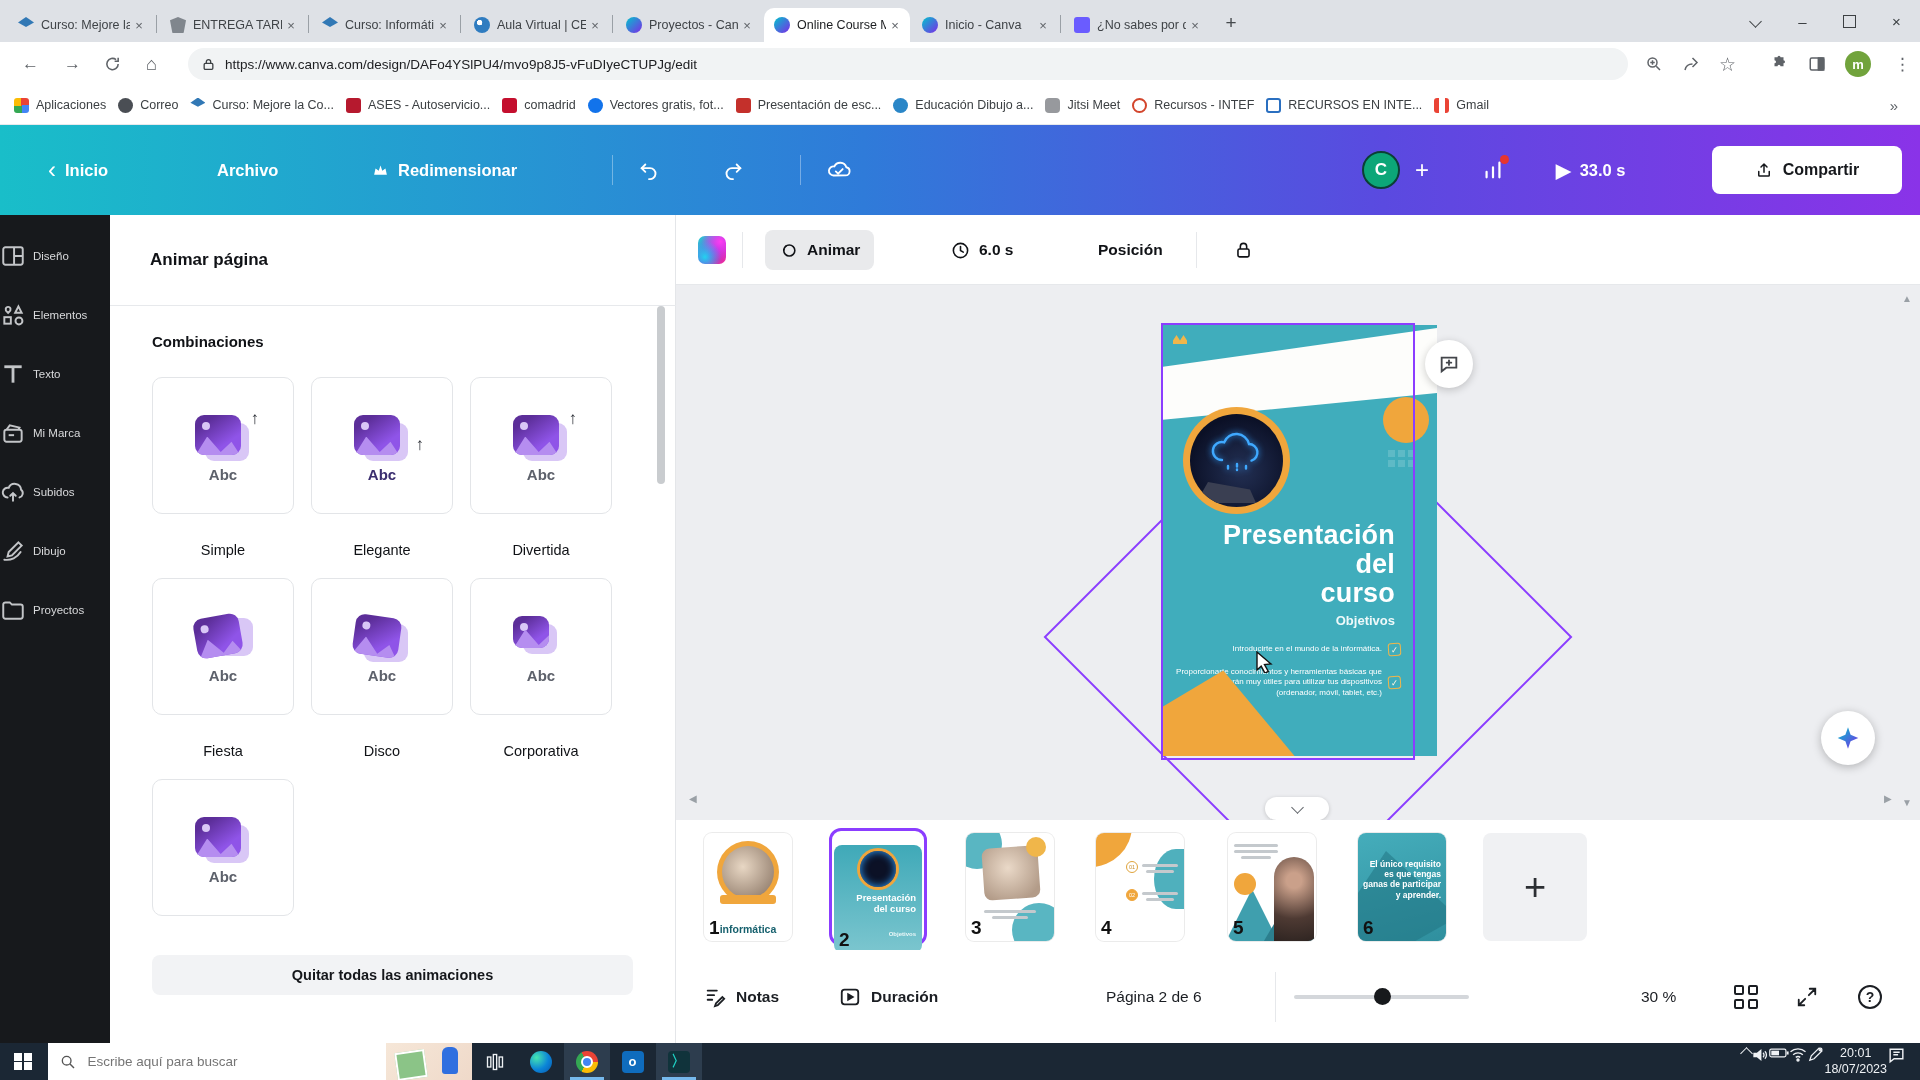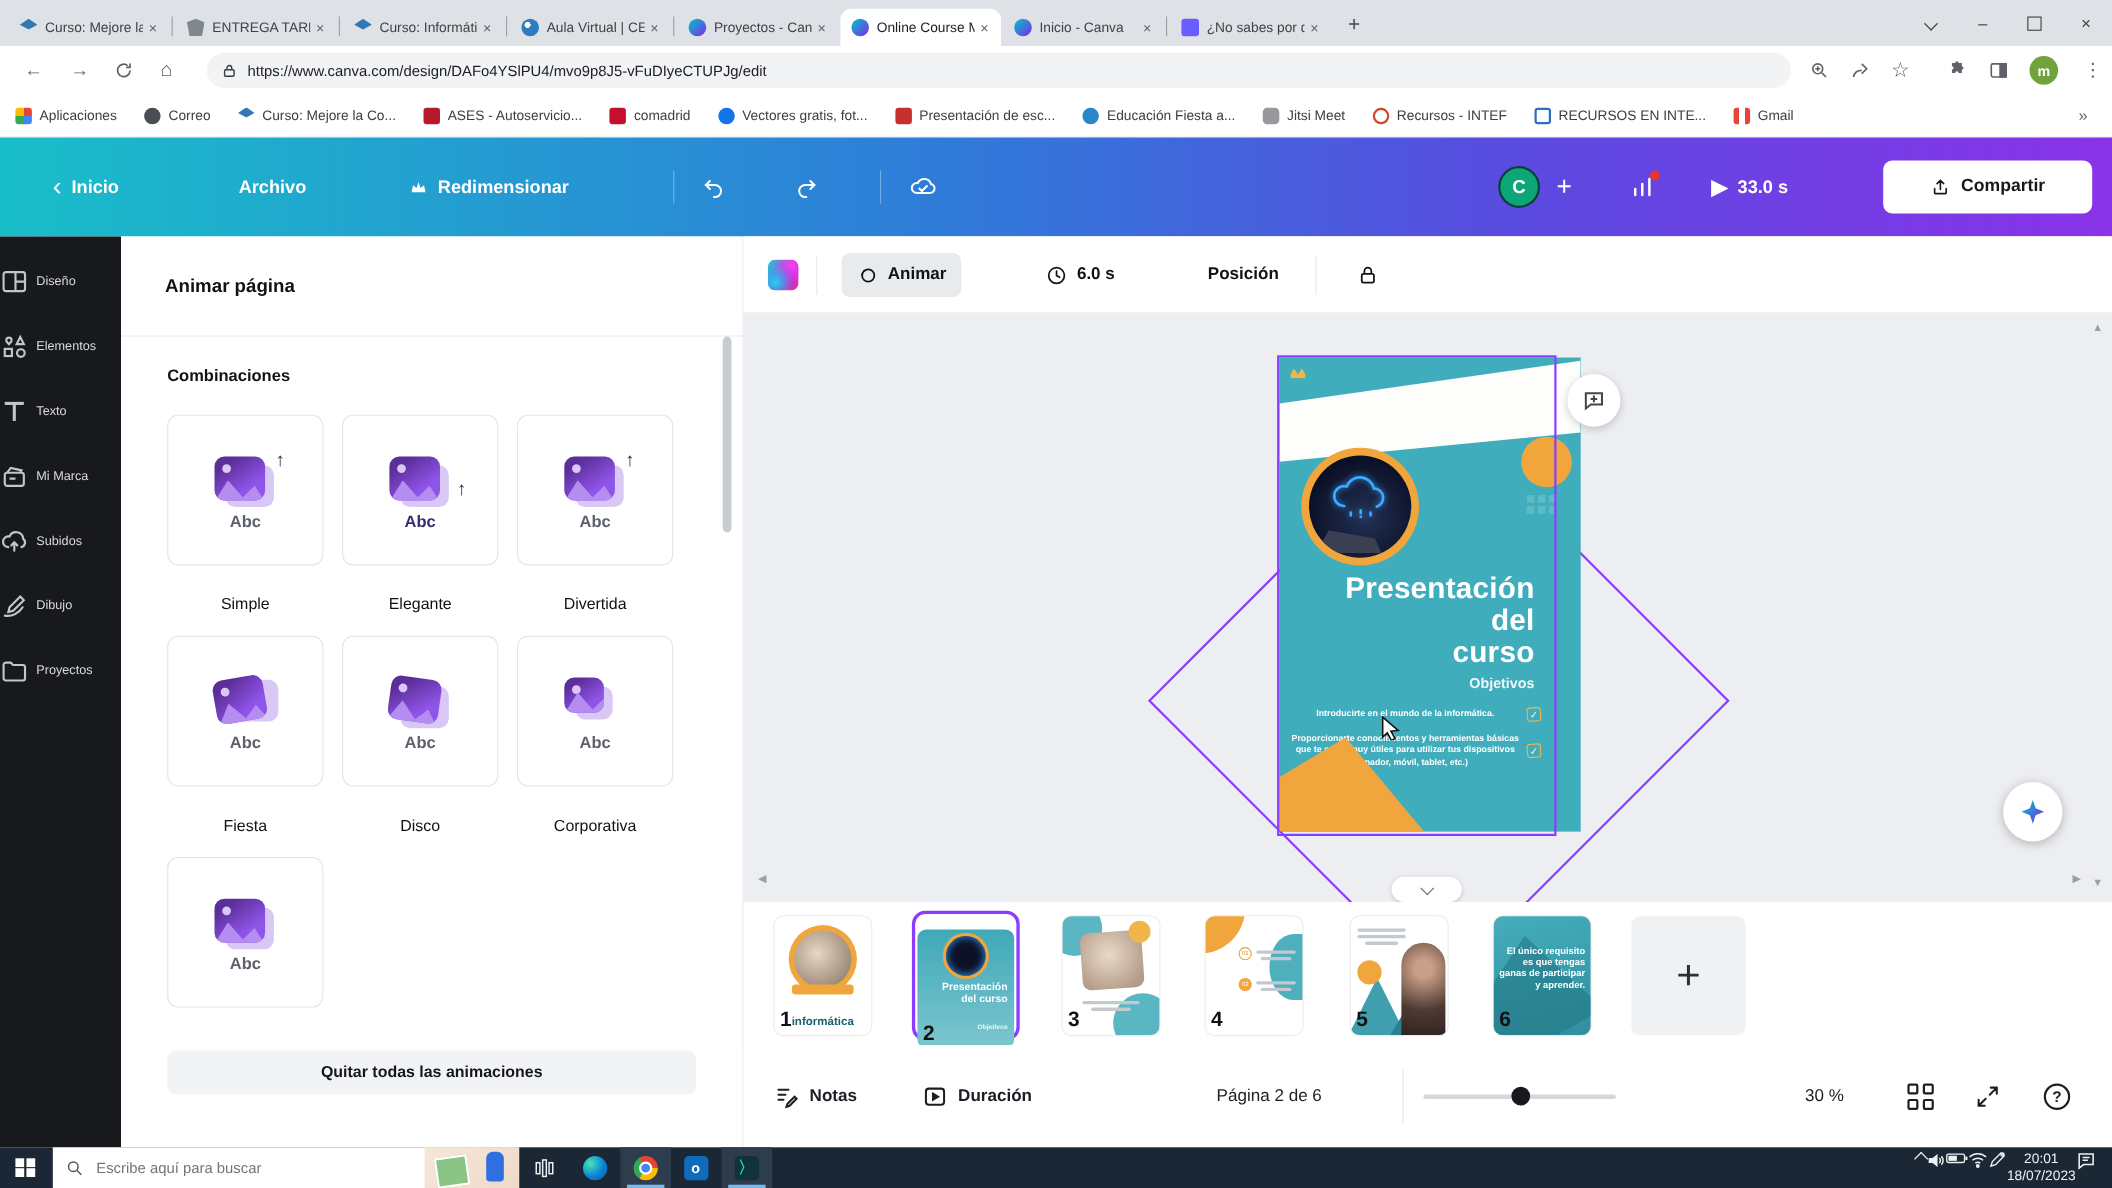--- a/index.html
+++ b/index.html
@@ -34,21 +34,21 @@
   .addr{left:0;top:42px;width:1920px;height:44px;background:#fff}
   .navic{position:absolute;top:50%;transform:translateY(-50%);color:#5f6368}
   .urlpill{position:absolute;left:188px;top:6px;width:1440px;height:32px;border-radius:16px;
            background:#f1f3f4;display:flex;align-items:center;padding:0 14px;box-sizing:border-box}
   .url{font-size:13.5px;color:#202124;margin-left:10px;white-space:nowrap;overflow:hidden}
   .avatar-m{width:26px;height:26px;border-radius:50%;background:#71a33c;color:#fff;font-size:13px;
             display:flex;align-items:center;justify-content:center;font-weight:700}
 
   
   .bookmarks{left:0;top:86px;width:1920px;height:39px;background:#fff;border-bottom:1px solid #e7e9ec;
-             display:flex;align-items:center;padding-left:14px;box-sizing:border-box;gap:25px}
+             display:flex;align-items:center;padding-left:14px;box-sizing:border-box;gap:12px}
   .bm{display:flex;align-items:center;gap:7px;font-size:12.5px;color:#3c4043;white-space:nowrap}
   .bi{width:15px;height:15px;border-radius:3px;flex:none}
   .bm-more{margin-left:auto;margin-right:22px;color:#5f6368;font-size:15px}
 
   
   .cheader{left:0;top:125px;width:1920px;height:90px;color:#fff;
            background:linear-gradient(90deg,#19bec9 0%,#2f7bd9 45%,#5a4ae0 72%,#8a33e8 100%)}
   .hitem{position:absolute;top:0;height:90px;display:flex;align-items:center;font-size:16.5px;font-weight:700;gap:9px}
   .hdiv{position:absolute;top:30px;width:1px;height:30px;background:rgba(255,255,255,.35)}
   .ctitle{position:absolute;left:846px;top:0;width:500px;height:90px;display:flex;align-items:center;
@@ -117,21 +117,21 @@
                 position:relative;overflow:hidden}
   .photo svg{position:absolute;left:18px;top:16px;filter:drop-shadow(0 0 3px #2ea0ff)}
   .photo .hand{position:absolute;left:6px;bottom:4px;width:60px;height:30px;background:#3a3f52;
                clip-path:polygon(0 100%,20% 30%,90% 55%,100% 100%)}
   .dotgrid{position:absolute;right:22px;top:125px;display:grid;grid-template-columns:repeat(3,7px);gap:3px}
   .dotgrid i{width:7px;height:7px;background:rgba(255,255,255,.16)}
   .stitle{position:absolute;left:0;top:196px;width:232px;text-align:right;color:#fff;
           font-weight:700;font-size:27px;line-height:1.07;letter-spacing:.2px}
   .ssub{position:absolute;left:0;top:288px;width:232px;text-align:right;color:#eef9fa;font-size:13px;font-weight:700}
   .brow{position:absolute;left:10px;display:flex;align-items:center;gap:6px;width:228px}
-  .btxt{flex:1;color:#fff;font-weight:700;font-size:8px;line-height:1.3;text-align:center}
+  .btxt{flex:1;color:#fff;font-weight:400;font-size:8px;line-height:1.3;text-align:right}
   .chk{flex:none;width:13px;height:13px;border:1.6px solid #f0b64a;border-radius:3px;color:#fdf4df;
        font-size:9px;display:flex;align-items:center;justify-content:center;transform:rotate(-4deg);box-sizing:border-box}
   .otri{position:absolute;left:0;bottom:0;width:100%;height:90px;background:#f0a63c;
         clip-path:polygon(0 45%,22% 5%,48% 100%,0 100%)}
 
   .selrect{position:absolute;left:485px;top:38px;width:250px;height:433px;border:2px solid #8b3dff}
   .diamond{position:absolute;left:445px;top:165px;width:370px;height:370px;border:2px solid #8b3dff;transform:rotate(45deg)}
   .bubble{position:absolute;left:749px;top:55px;width:48px;height:48px;border-radius:50%;background:#fff;
           box-shadow:0 2px 8px rgba(0,0,0,.2);display:flex;align-items:center;justify-content:center;color:#43464b}
   .fab{position:absolute;left:1145px;top:426px;width:54px;height:54px;border-radius:50%;background:#fff;
@@ -360,21 +360,21 @@
     <span class="bm">
         <span class="bi" style="border-radius:50%;background:#1273eb"></span>
         <span>Vectores gratis, fot...</span>
       </span>
     <span class="bm">
         <span class="bi" style="background:#c4302b"></span>
         <span>Presentación de esc...</span>
       </span>
     <span class="bm">
         <span class="bi" style="border-radius:50%;background:#2a86c7"></span>
-        <span>Educación Fiesta a...</span>
+        <span>Educación Dibujo a...</span>
       </span>
     <span class="bm">
         <span class="bi" style="border-radius:4px;background:#97999d"></span>
         <span>Jitsi Meet</span>
       </span>
     <span class="bm">
         <span class="bi" style="border-radius:50%;background:#fff;border:2px solid #d3452c;box-sizing:border-box"></span>
         <span>Recursos - INTEF</span>
       </span>
     <span class="bm">

